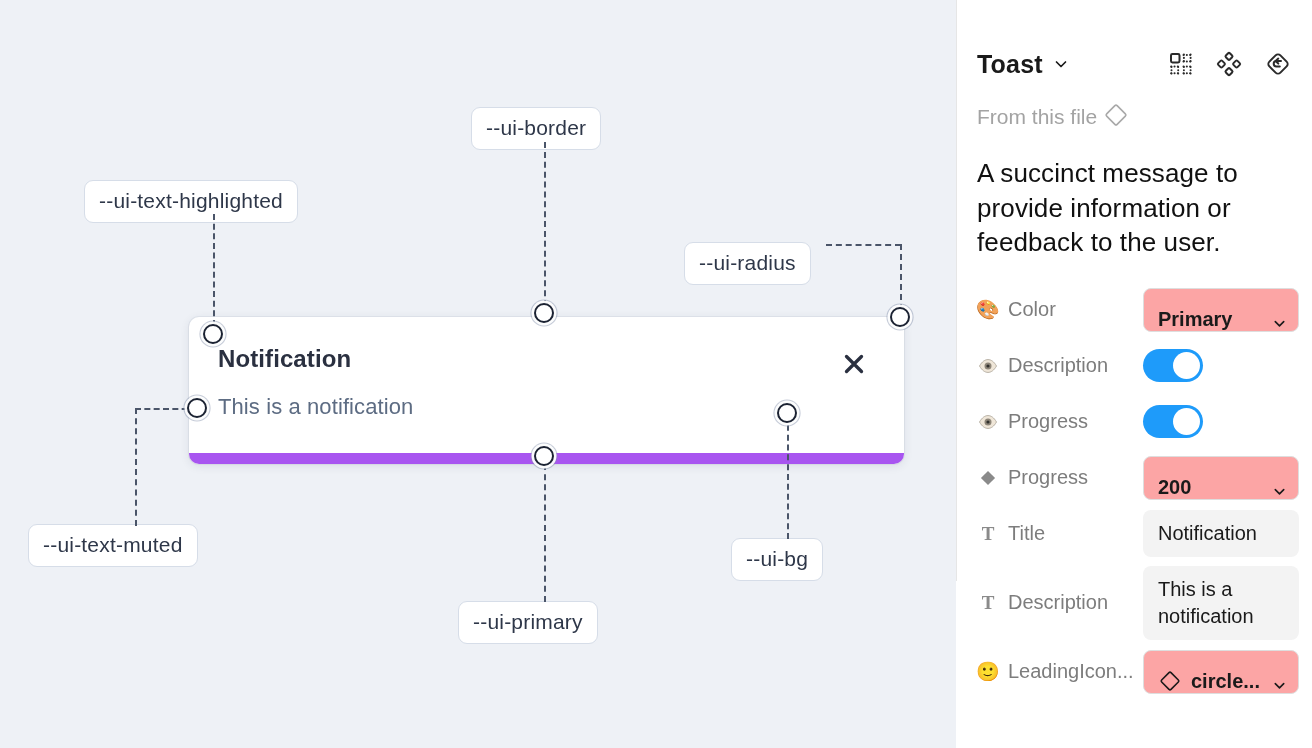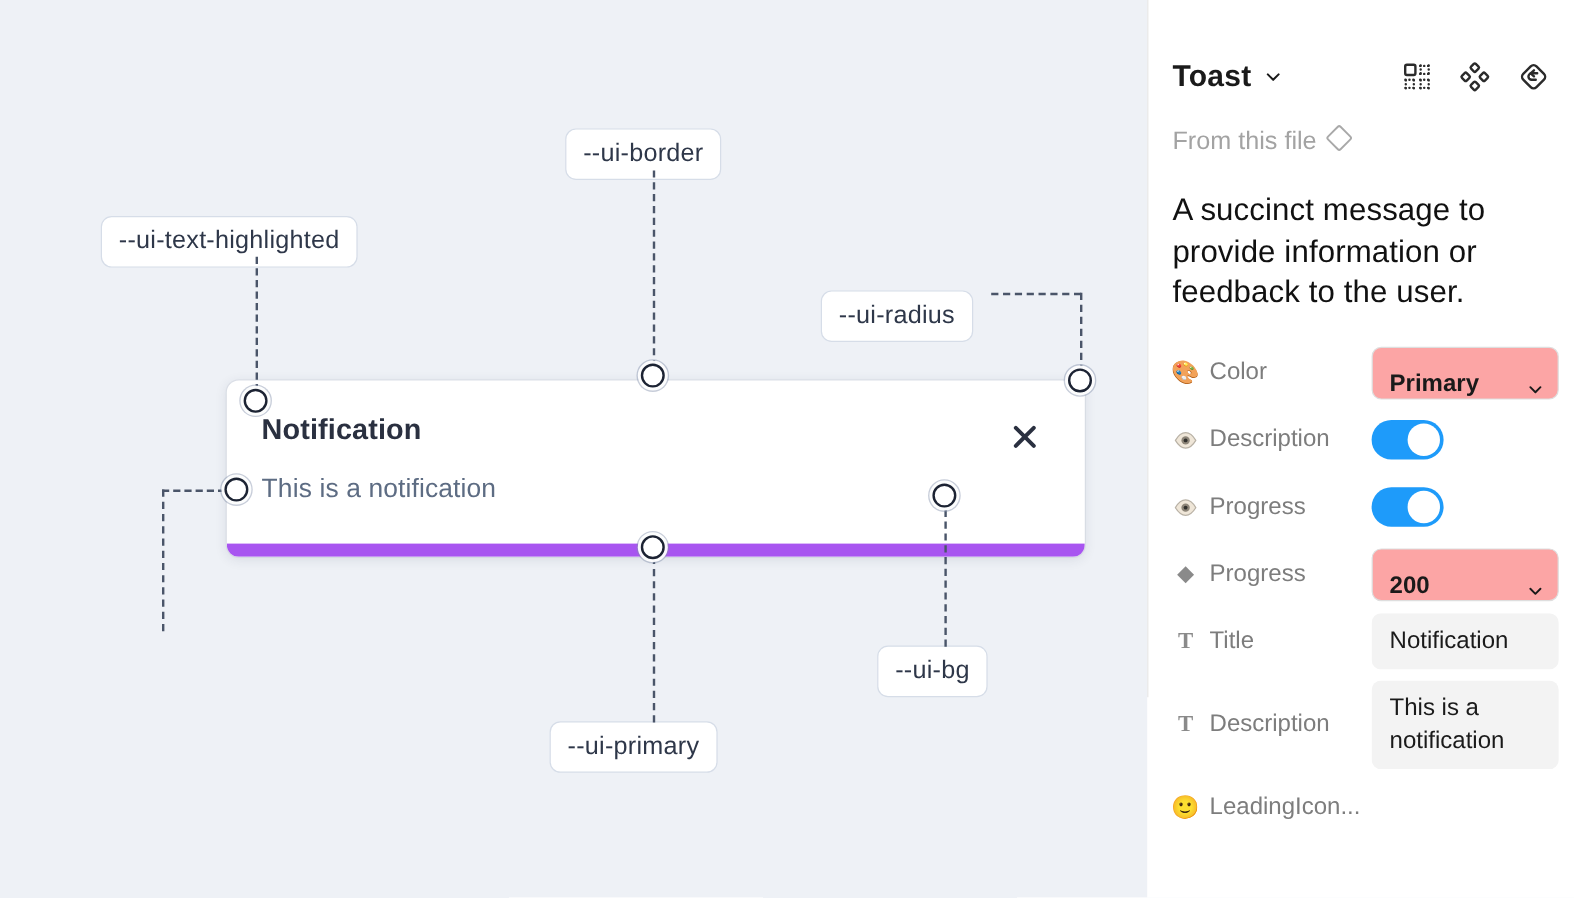--- a/index.html
+++ b/index.html
@@ -224,20 +224,21 @@
     <div class="node" style="left:187px; top:398px;"></div>
     <div class="node" style="left:777px; top:403px;"></div>
     <div class="node" style="left:534px; top:446px;"></div>
 
     <div class="pill" style="left:471px; top:107px;">--ui-border</div>
 
     <div class="pill" style="left:84px; top:180px;">--ui-text-highlighted</div>
 
     <div class="pill" style="left:684px; top:226px;margin-top:16px;">--ui-radius</div>
 
+    <div class="pill" style="left:28px; top:524px;">--ui-text-muted</div>
 
     <div class="pill" style="left:731px; top:538px;">--ui-bg</div>
 
     <div class="pill" style="left:458px; top:601px;">--ui-primary</div>
   </div>
 
   <div id="panel">
 
     <div class="panel-head">
       <div class="panel-title">Toast</div>
@@ -383,17 +384,32 @@
         <div class="prop-ctl">
           <div class="textfield multi">This is a notification</div>
         </div>
       </div>
 
       <div class="prop-row">
         <div class="prop-label">
           <span class="glyph">🙂</span>
           <span class="txt">LeadingIcon...</span>
         </div>
+        <div class="prop-ctl">
+          <div class="select">
+            <span class="dia">
+              <svg width="24" height="24" viewBox="0 0 24 24" aria-hidden="true">
+                <rect x="5.4" y="5.4" width="13.2" height="13.2" rx="1.4" transform="rotate(45 12 12)" fill="none" stroke="#1a1a1a" stroke-width="1.6"></rect>
+              </svg>
+            </span>
+            <span class="val">circle...</span>
+            <span class="chev">
+              <svg width="15" height="15" viewBox="0 0 16 16" aria-hidden="true">
+                <path d="M3.5 6 L8 10.5 L12.5 6" fill="none" stroke="#1a1a1a" stroke-width="1.7" stroke-linecap="round" stroke-linejoin="round"></path>
+              </svg>
+            </span>
+          </div>
+        </div>
       </div>
 
     </div>
   </div>
 </div>
 
 </body></html>

